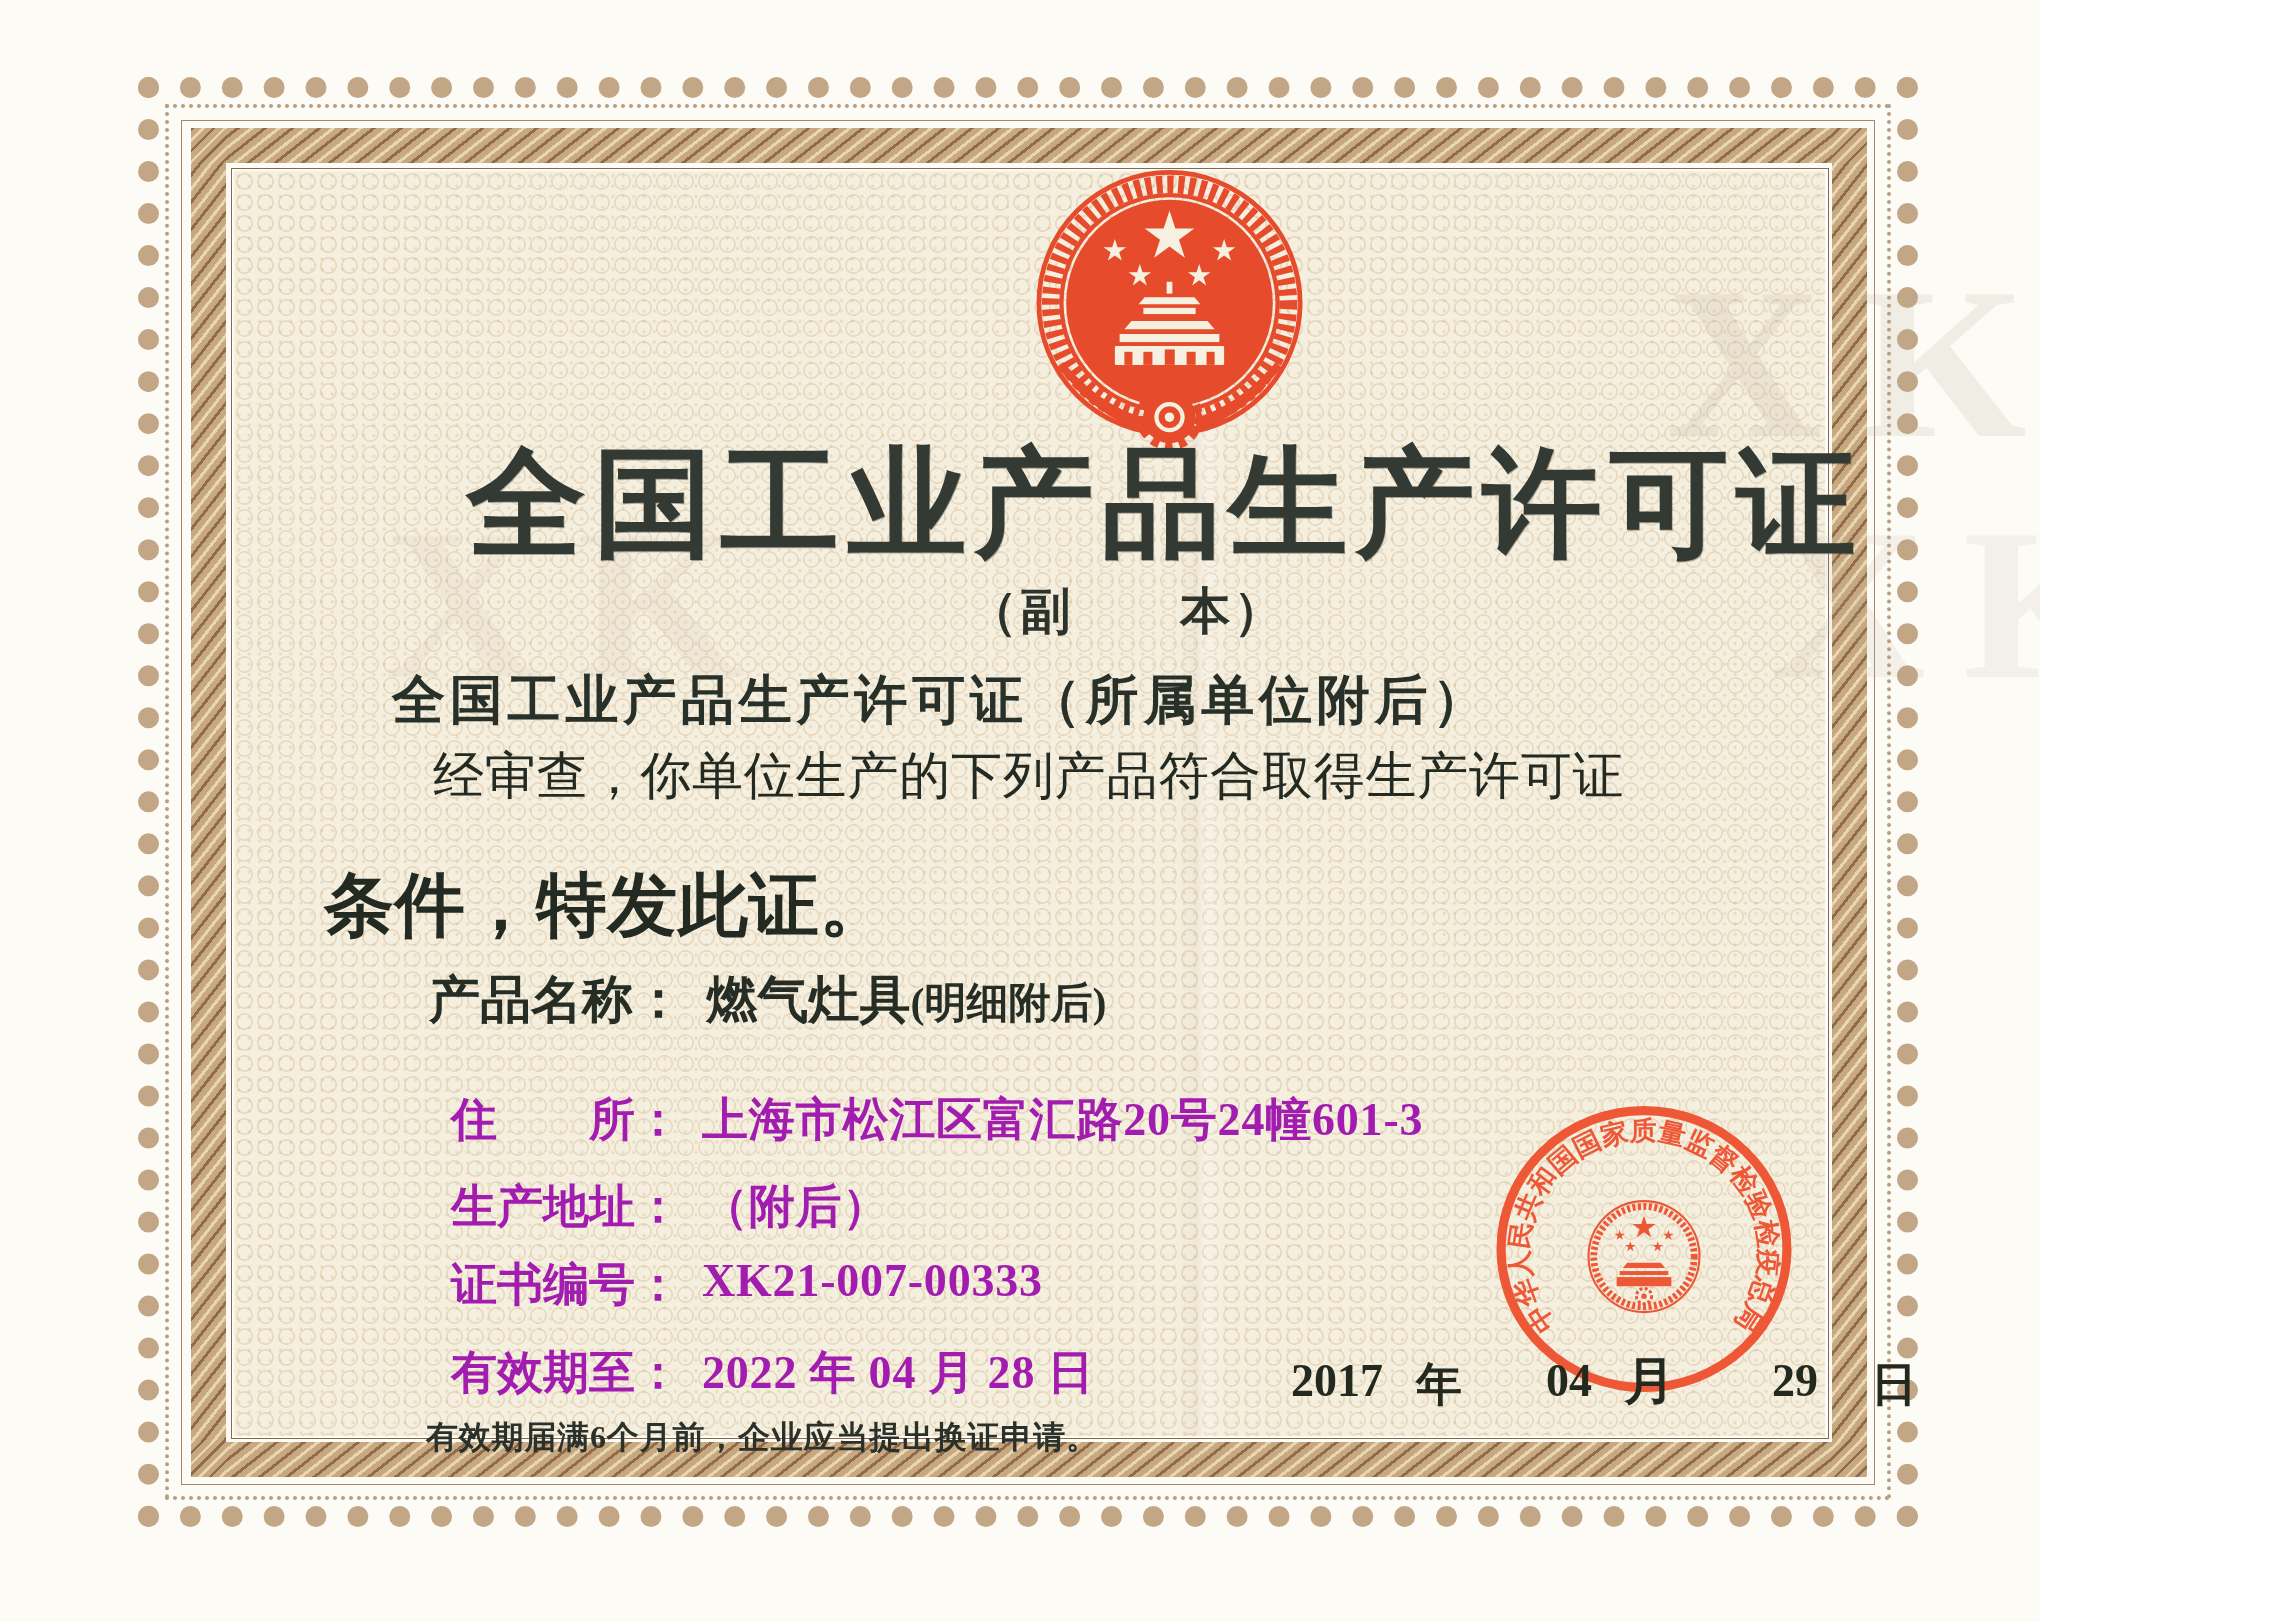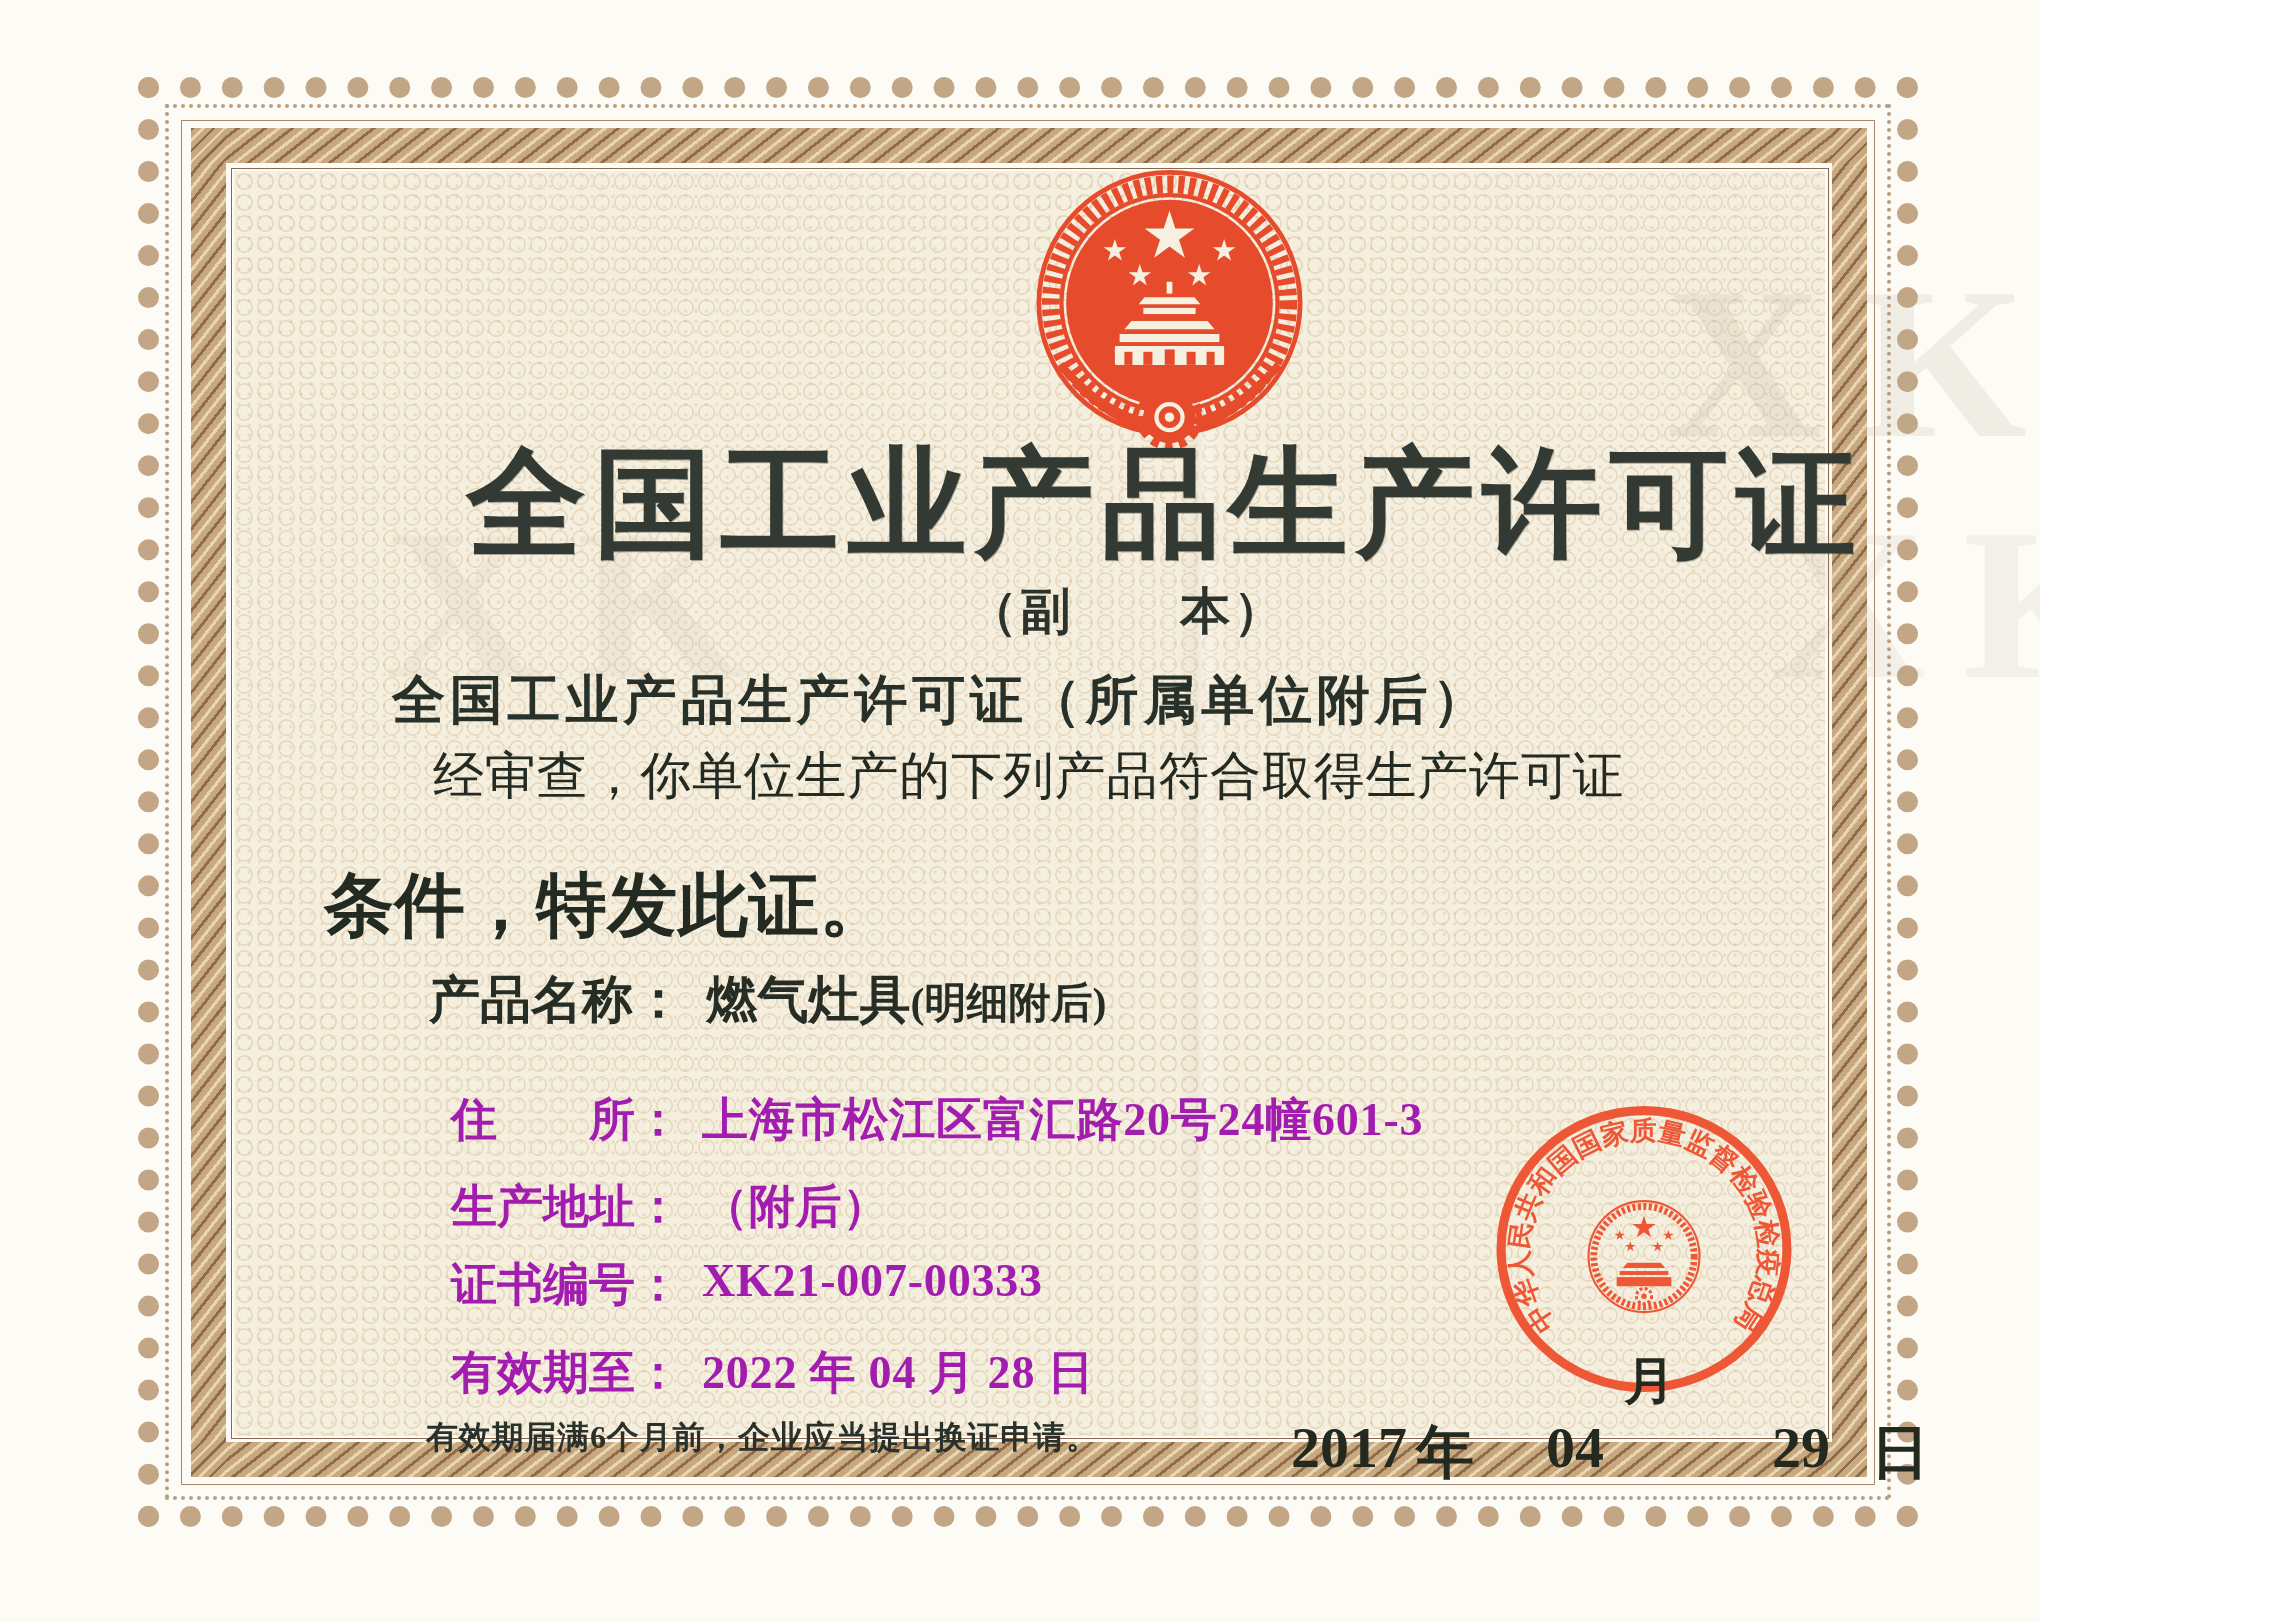--- a/index.html
+++ b/index.html
@@ -83,21 +83,21 @@
   .field-row .lbl{position:absolute;left:426px;font-size:46px;font-weight:700;white-space:pre;}
   .field-row .val{position:absolute;left:677px;font-size:46px;font-weight:600;white-space:nowrap;letter-spacing:0.8px;}
   .row1{top:1089px;}
   .row2{top:1176px;}
   .row3{top:1254px;}
   .row4{top:1342px;}
   .renewal-note{
     position:absolute;left:426px;top:1416px;
     font-size:32px;font-weight:600;color:#2a312a;letter-spacing:0.8px;
   }
-  .date-part{position:absolute;top:1414px;font-size:58px;font-weight:600;color:#23291f;z-index:3;}
+  .date-part{position:absolute;top:1354px;font-size:46px;font-weight:600;color:#23291f;z-index:3;}
   .d-year{left:1291px;}
   .d-yearu{left:1416px;}
   .d-month{left:1546px;}
   .d-monthu{left:1624px;font-size:51px;top:1347px;}
   .d-day{left:1772px;}
   .d-dayu{left:1871px;}
   
   .seal{position:absolute;left:1490px;top:1100px;width:308px;height:298px;z-index:2;opacity:.94;}
   .seal text{font-family:"Liberation Serif","DejaVu Serif",serif;font-weight:700;}
 </style>

